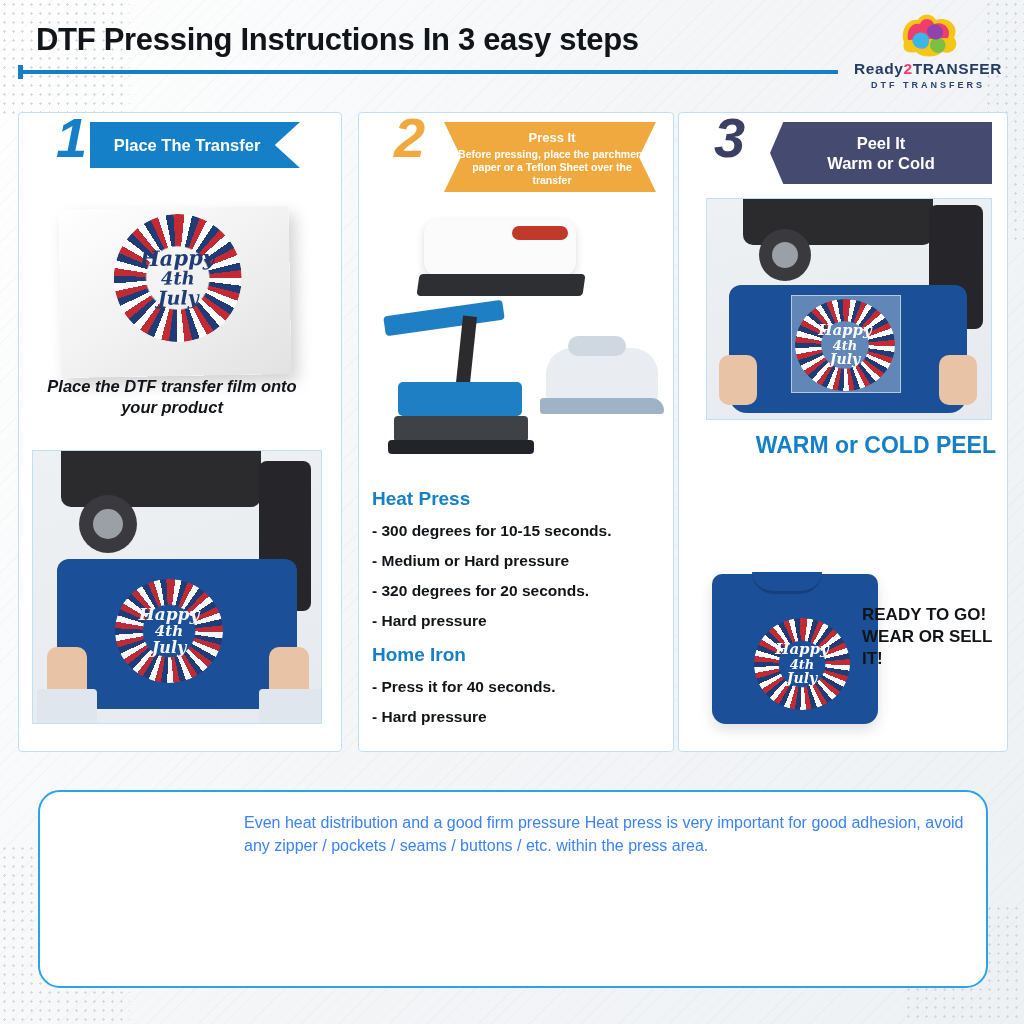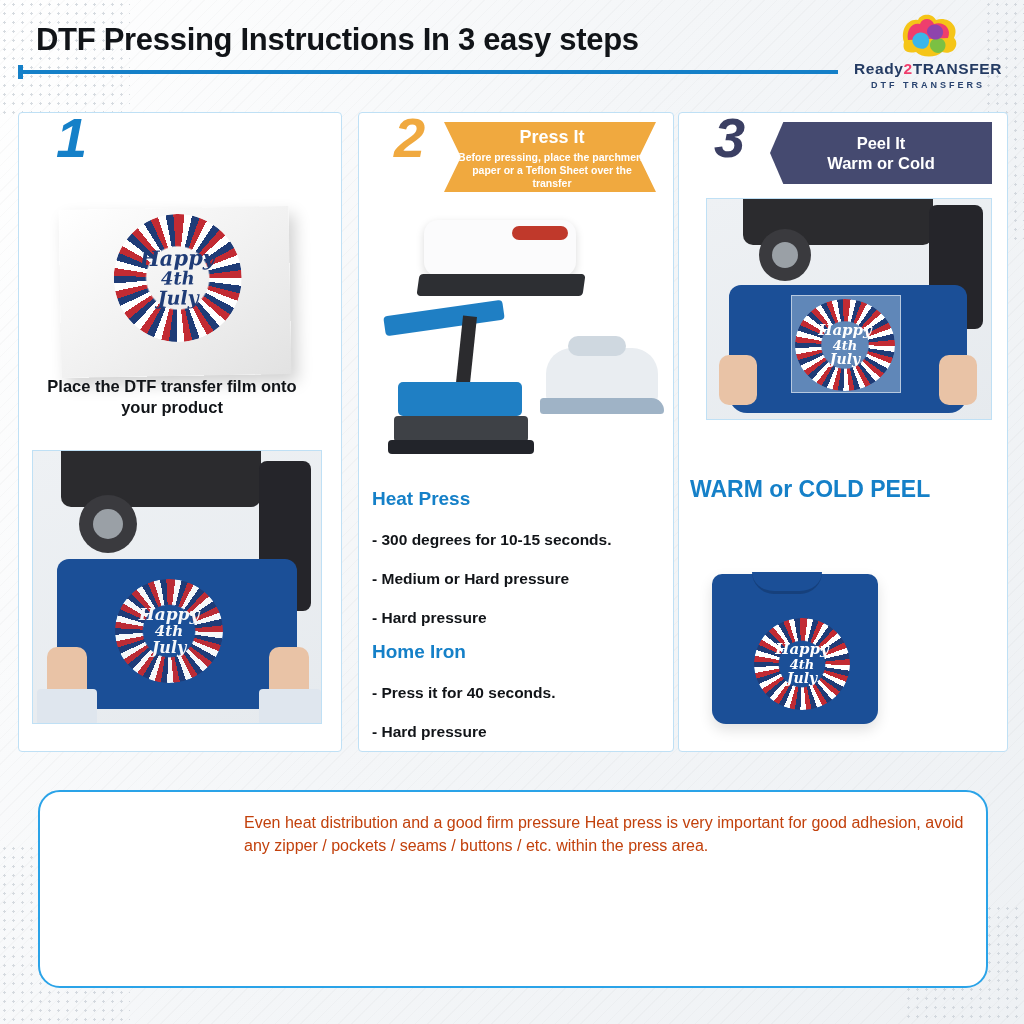--- a/index.html
+++ b/index.html
@@ -94,21 +94,21 @@
     font-size: 16.5px; padding-right: 16px;
   }
   
   .r2 { left: 388px; top: 122px; width: 270px; }
   .r2 .num { color: #f0a93f; left: 6px; }
   .r2 .band {
     left: 56px; width: 212px; background: #f0a93f; height: 70px;
     clip-path: polygon(0 0, 100% 0, 92% 50%, 100% 100%, 0 100%, 8% 50%);
     padding: 3px 10px 0 14px;
   }
-  .r2 .band .b-title { font-size: 18px; }
+  .r2 .band .b-title { font-size: 13px; }
   .r2 .band .b-sub { font-size: 10.5px; line-height: 1.25; margin-top: 3px; }
   
   .r3 { left: 706px; top: 122px; width: 286px; }
   .r3 .num { color: #3b3f63; left: 8px; }
   .r3 .band {
     left: 64px; width: 222px; background: #454a70; height: 62px;
     clip-path: polygon(6% 0, 100% 0, 100% 100%, 6% 100%, 0 50%);
     font-size: 16.5px; line-height: 1.22; align-items: center;
   }
 
@@ -141,33 +141,33 @@
   }
   .art .script {
     position: absolute; left: 0; right: 0; top: 50%; transform: translateY(-50%);
     text-align: center; font-family: "DejaVu Serif", serif; font-style: italic;
     color: #1f3c77; line-height: 1.05; font-weight: bold;
   }
   .art.on-dark .script { color: #ffffff; }
 
   .caption {
     position: absolute; text-align: center; color: #111418;
-    font-weight: bold; font-size: 16.5px; line-height: 1.3;
+    font-weight: bold; font-size: 16.5px; line-height: 1.3; font-style: italic;
   }
 
   
   .s2list { position: absolute; left: 372px; top: 488px; width: 290px; }
   .s2head { font-size: 19px; font-weight: bold; color: #1580c8; margin-top: 14px; }
   .s2head.first { margin-top: 0; }
-  .s2line { font-size: 15.5px; font-weight: bold; color: #111418; margin-top: 21px; }
+  .s2line { font-size: 15.5px; font-weight: bold; color: #111418; margin-top: 12px; }
 
   
   .warmcold {
     position: absolute; left: 690px; top: 432px; width: 306px;
-    text-align: left; font-size: 23px; font-weight: bold; color: #1580c8; margin-top: 44px;
+    text-align: right; font-size: 23px; font-weight: bold; color: #1580c8;
   }
   .readygo {
     position: absolute; right: 22px; top: 604px; width: 140px;
     font-size: 17px; font-weight: bold; color: #111418; line-height: 1.28;
   }
 
   
   .tips {
     position: absolute; left: 38px; top: 790px; width: 950px; height: 198px;
     background: #fff; border: 2px solid #2aa3e8; border-radius: 22px;
@@ -195,21 +195,21 @@
   .badge-sun {
     position: absolute; right: 4px; top: 52px; width: 44px; height: 44px;
     border-radius: 50%; background: #fdf0cf;
   }
   .badge-sun:before {
     content: ""; position: absolute; left: 11px; top: 11px; width: 22px; height: 22px;
     border-radius: 50%; background: #f7c64b;
   }
   .tips-text {
     position: absolute; left: 204px; top: 20px; width: 726px;
-    color: #c2410c; font-size: 16px; line-height: 1.42;
+    color: #3b82f6; font-size: 16px; line-height: 1.42;
   }
   .tips-text p { margin-bottom: 14px; }
   .tips-text p:last-child { margin-bottom: 0; }
 
   
   .heatpress-body { position: absolute; background: #f2f3f4; border-radius: 10px; }
   .iron-body { position: absolute; background: #e9edf1; border-radius: 26px 26px 8px 8px; }
 </style>
 </head>
 <body>
@@ -237,20 +237,21 @@
         <span>Ready</span><span class="accent">2</span><span>TRANSFER</span>
       </div>
       <div class="logo-sub">DTF TRANSFERS</div>
     </div>
   </div>
 
   <div class="panel p1"></div>
 
   <div class="ribbon r1">
     <div class="num">1</div>
+    <div class="band">Place The Transfer</div>
   </div>
 
   <div class="photo film" style="left:60px; top:208px; width:230px; height:168px;">
     <div class="art" style="left:54px; top:6px; width:128px; height:128px;">
       <div class="rays"></div>
       <div class="script" style="font-size:21px;">
         <div>Happy</div>
         <div style="font-size:18px;">4th</div>
         <div style="font-size:19px;">July</div>
       </div>
@@ -304,20 +305,21 @@
     <div class="iron-body" style="left:174px; top:136px; width:112px; height:56px;"></div>
     <div style="position:absolute; left:168px; top:186px; width:124px; height:16px; background:#9fb3c6; border-radius:4px 14px 4px 4px;"></div>
     <div style="position:absolute; left:196px; top:124px; width:58px; height:20px; background:#cfd8e0; border-radius:12px;"></div>
   </div>
 
   <div class="s2list">
     <div class="s2head first">Heat Press</div>
     <div class="s2line">- 300 degrees for 10-15 seconds.</div>
     <div class="s2line">- Medium or Hard pressure</div>
 
+    <div class="s2line">- 320 degrees for 20 seconds.</div>
     <div class="s2line">- Hard pressure</div>
 
     <div class="s2head">Home Iron</div>
     <div class="s2line">- Press it for 40 seconds.</div>
     <div class="s2line">- Hard pressure</div>
   </div>
 
   <div class="panel p3"></div>
 
   <div class="ribbon r3">
@@ -356,20 +358,21 @@
     <div class="art on-dark" style="left:54px; top:62px; width:96px; height:92px;">
       <div class="rays"></div>
       <div class="script" style="font-size:15px; color:#fff;">
         <div>Happy</div>
         <div style="font-size:13px;">4th</div>
         <div style="font-size:14px;">July</div>
       </div>
     </div>
   </div>
 
+  <div class="readygo">READY TO GO! WEAR OR SELL IT!</div>
 
   <div class="tips">
     <div class="tips-text">
       <p>Even heat distribution and a good firm pressure Heat press is very important for good adhesion, avoid any zipper / pockets / seams / buttons / etc. within the press area.</p>
     </div>
   </div>
 
 </div>
 
 </body></html>

